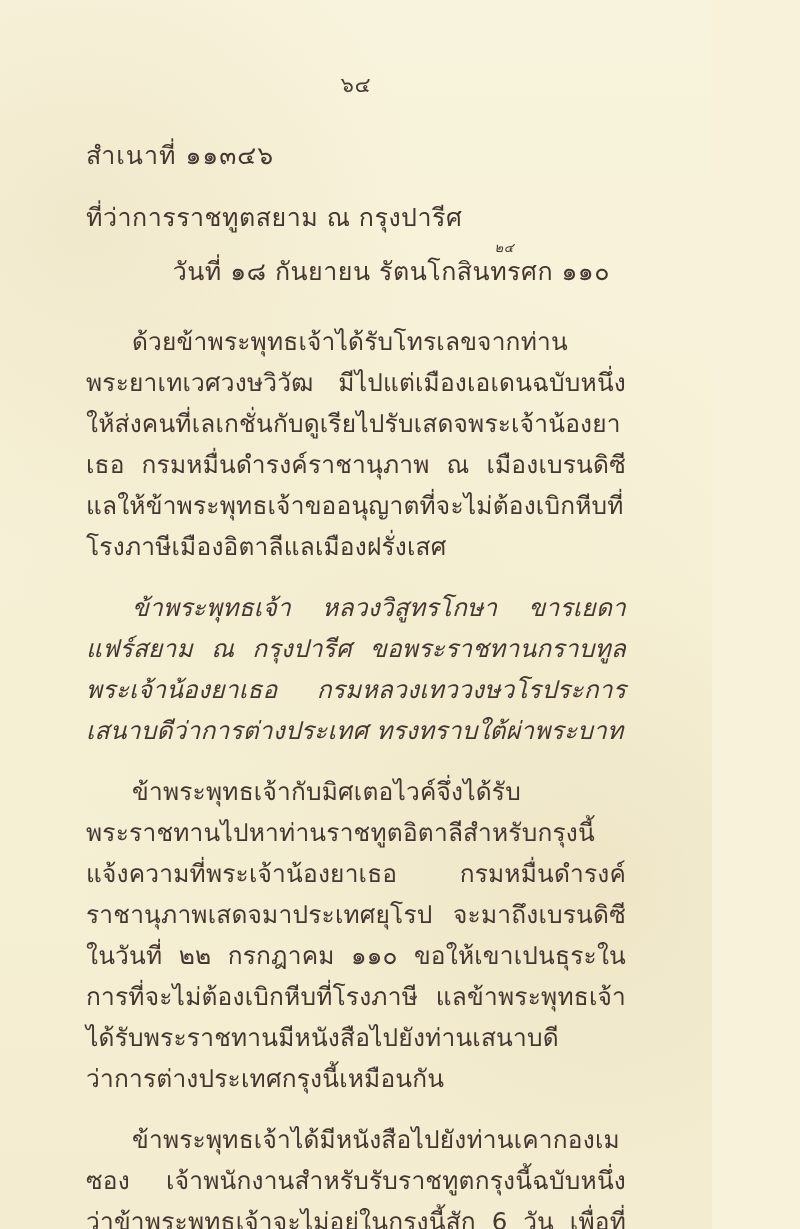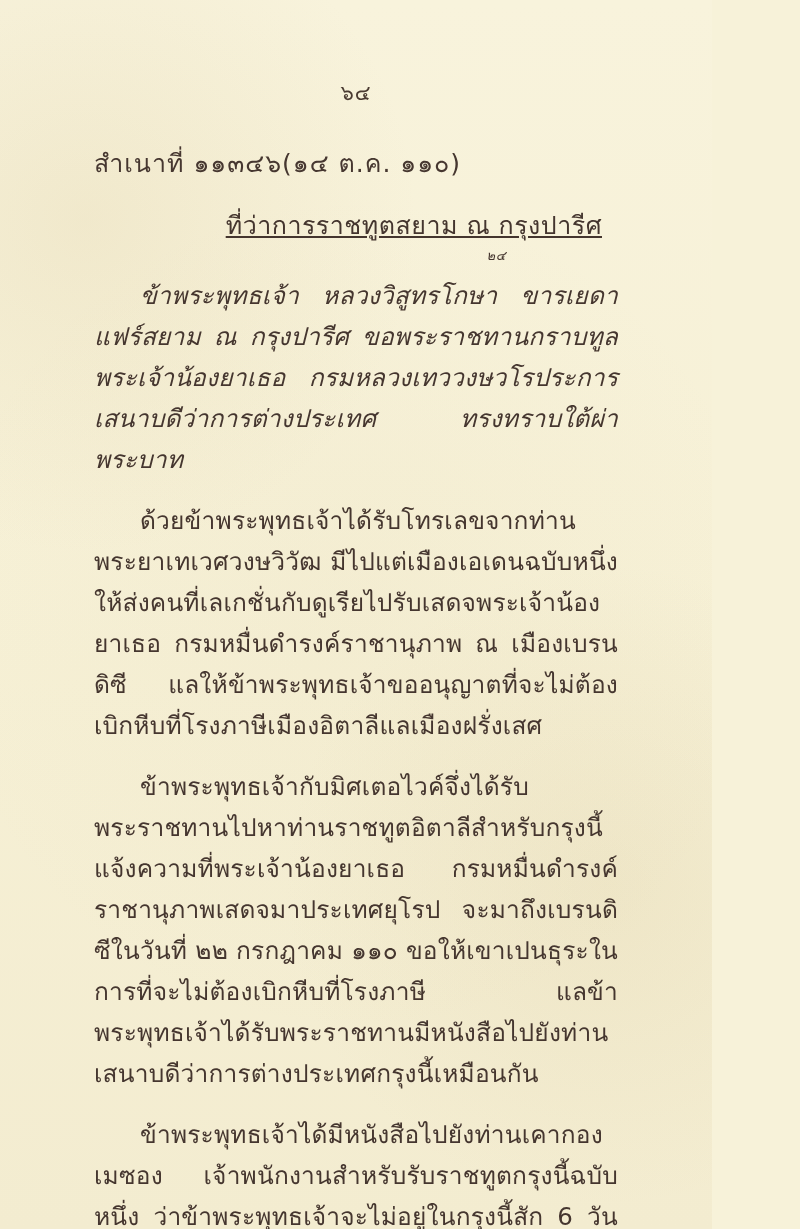--- a/index.html
+++ b/index.html
@@ -13,21 +13,21 @@
     font-family: "DejaVu Sans", sans-serif;
     color: #3a2f2a;
     overflow: hidden;
   }
   .page {
     position: relative;
     width: 712px;
     height: 1229px;
     background: linear-gradient(180deg, #f8f3dc 0%, #f6f0d5 55%, #f3ecd0 100%);
     box-sizing: border-box;
-    padding: 16px;
+    padding: 8px;
   }
   
   .page::before {
     content: "";
     position: absolute;
     inset: 0;
     background:
       radial-gradient(circle at 12% 18%, rgba(210,190,140,0.18), rgba(255,255,255,0) 28%),
       radial-gradient(circle at 85% 72%, rgba(205,185,135,0.16), rgba(255,255,255,0) 30%),
       radial-gradient(circle at 50% 50%, rgba(190,170,120,0.05), rgba(255,255,255,0) 60%);
@@ -40,39 +40,38 @@
   }
   .folio {
     text-align: center;
     font-size: 21px;
     letter-spacing: 1px;
     color: #4a3b32;
     margin-bottom: 34px;
   }
   .head-row {
     display: flex;
-    justify-content: flex-start;
+    justify-content: space-between;
     align-items: baseline;
     font-size: 25px;
     color: #463730;
     margin-bottom: 22px;
   }
   .head-left {
     letter-spacing: 1px;
   }
   .head-right {
     letter-spacing: 1px;
   }
   .title-line {
-    text-align: right;
+    text-align: left;
     font-size: 25px;
     color: #44352e;
     margin: 10px 16px 14px 0;
     letter-spacing: 0.5px;
-    text-decoration: underline;
   }
   .date-line {
     text-align: right;
     font-size: 25px;
     color: #44352e;
     margin: 0 16px 30px 0;
     letter-spacing: 0.5px;
     position: relative;
   }
   .date-line .superscript {
@@ -102,31 +101,31 @@
 </head>
 <body>
 
 <div class="page">
   <div class="content">
 
     <div class="folio">๖๔</div>
 
     <div class="head-row">
       <div class="head-left">สำเนาที่ ๑๑๓๔๖</div>
-      <div class="head-right">(๑๔ ต.ค. ๑๑๐)</div>
     </div>
 
     <div class="title-line">ที่ว่าการราชทูตสยาม ณ กรุงปารีศ</div>
 
     <div class="date-line">
       <span class="superscript">๒๔</span>
+      <span>วันที่ ๑๘ กันยายน รัตนโกสินทรศก ๑๑๐</span>
     </div>
 
+    <p class="para"><span class="indent"></span><span>ด้วยข้าพระพุทธเจ้าได้รับโทรเลขจากท่านพระยาเทเวศวงษวิวัฒ มีไปแต่เมืองเอเดนฉบับหนึ่ง ให้ส่งคนที่เลเกชั่นกับดูเรียไปรับเสดจพระเจ้าน้องยาเธอ กรมหมื่นดำรงค์ราชานุภาพ ณ เมืองเบรนดิซี แลให้ข้าพระพุทธเจ้าขออนุญาตที่จะไม่ต้องเบิกหีบที่โรงภาษีเมืองอิตาลีแลเมืองฝรั่งเสศ</span></p>
+
     <p class="para italic"><span class="indent"></span><span>ข้าพระพุทธเจ้า หลวงวิสูทรโกษา ขารเยดาแฟร์สยาม ณ กรุงปารีศ ขอพระราชทานกราบทูลพระเจ้าน้องยาเธอ กรมหลวงเทววงษวโรประการ เสนาบดีว่าการต่างประเทศ ทรงทราบใต้ผ่าพระบาท</span></p>
-
-    <p class="para"><span class="indent"></span><span>ด้วยข้าพระพุทธเจ้าได้รับโทรเลขจากท่านพระยาเทเวศวงษวิวัฒ มีไปแต่เมืองเอเดนฉบับหนึ่ง ให้ส่งคนที่เลเกชั่นกับดูเรียไปรับเสดจพระเจ้าน้องยาเธอ กรมหมื่นดำรงค์ราชานุภาพ ณ เมืองเบรนดิซี แลให้ข้าพระพุทธเจ้าขออนุญาตที่จะไม่ต้องเบิกหีบที่โรงภาษีเมืองอิตาลีแลเมืองฝรั่งเสศ</span></p>
 
     <p class="para"><span class="indent"></span><span>ข้าพระพุทธเจ้ากับมิศเตอไวค์จึ่งได้รับพระราชทานไปหาท่านราชทูตอิตาลีสำหรับกรุงนี้ แจ้งความที่พระเจ้าน้องยาเธอ กรมหมื่นดำรงค์ราชานุภาพเสดจมาประเทศยุโรป จะมาถึงเบรนดิซีในวันที่ ๒๒ กรกฎาคม ๑๑๐ ขอให้เขาเปนธุระในการที่จะไม่ต้องเบิกหีบที่โรงภาษี แลข้าพระพุทธเจ้าได้รับพระราชทานมีหนังสือไปยังท่านเสนาบดีว่าการต่างประเทศกรุงนี้เหมือนกัน</span></p>
 
     <p class="para"><span class="indent"></span><span>ข้าพระพุทธเจ้าได้มีหนังสือไปยังท่านเคากองเมซอง เจ้าพนักงานสำหรับรับราชทูตกรุงนี้ฉบับหนึ่ง ว่าข้าพระพุทธเจ้าจะไม่อยู่ในกรุงนี้สัก 6 วัน เพื่อที่จะไปรับเสดจพระเจ้าน้องยาเธอ กรมหมื่นดำรงค์ราชานุภาพที่เมืองเบรนดิซี ถ้าจะมีหนังสือไปยังข้าพระพุทธเจ้าแล้ว</span></p>
 
   </div>
 </div>
 
 </body></html>

